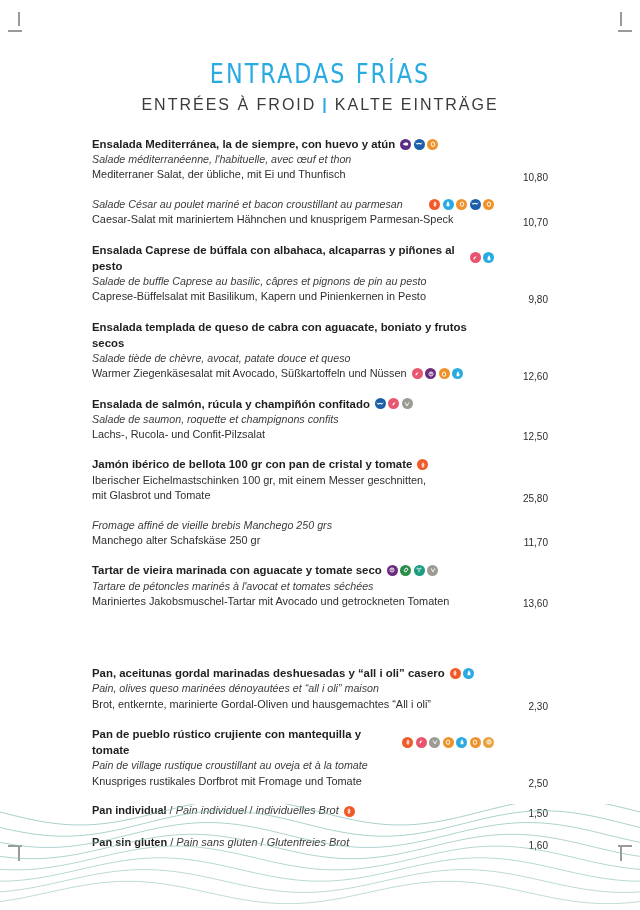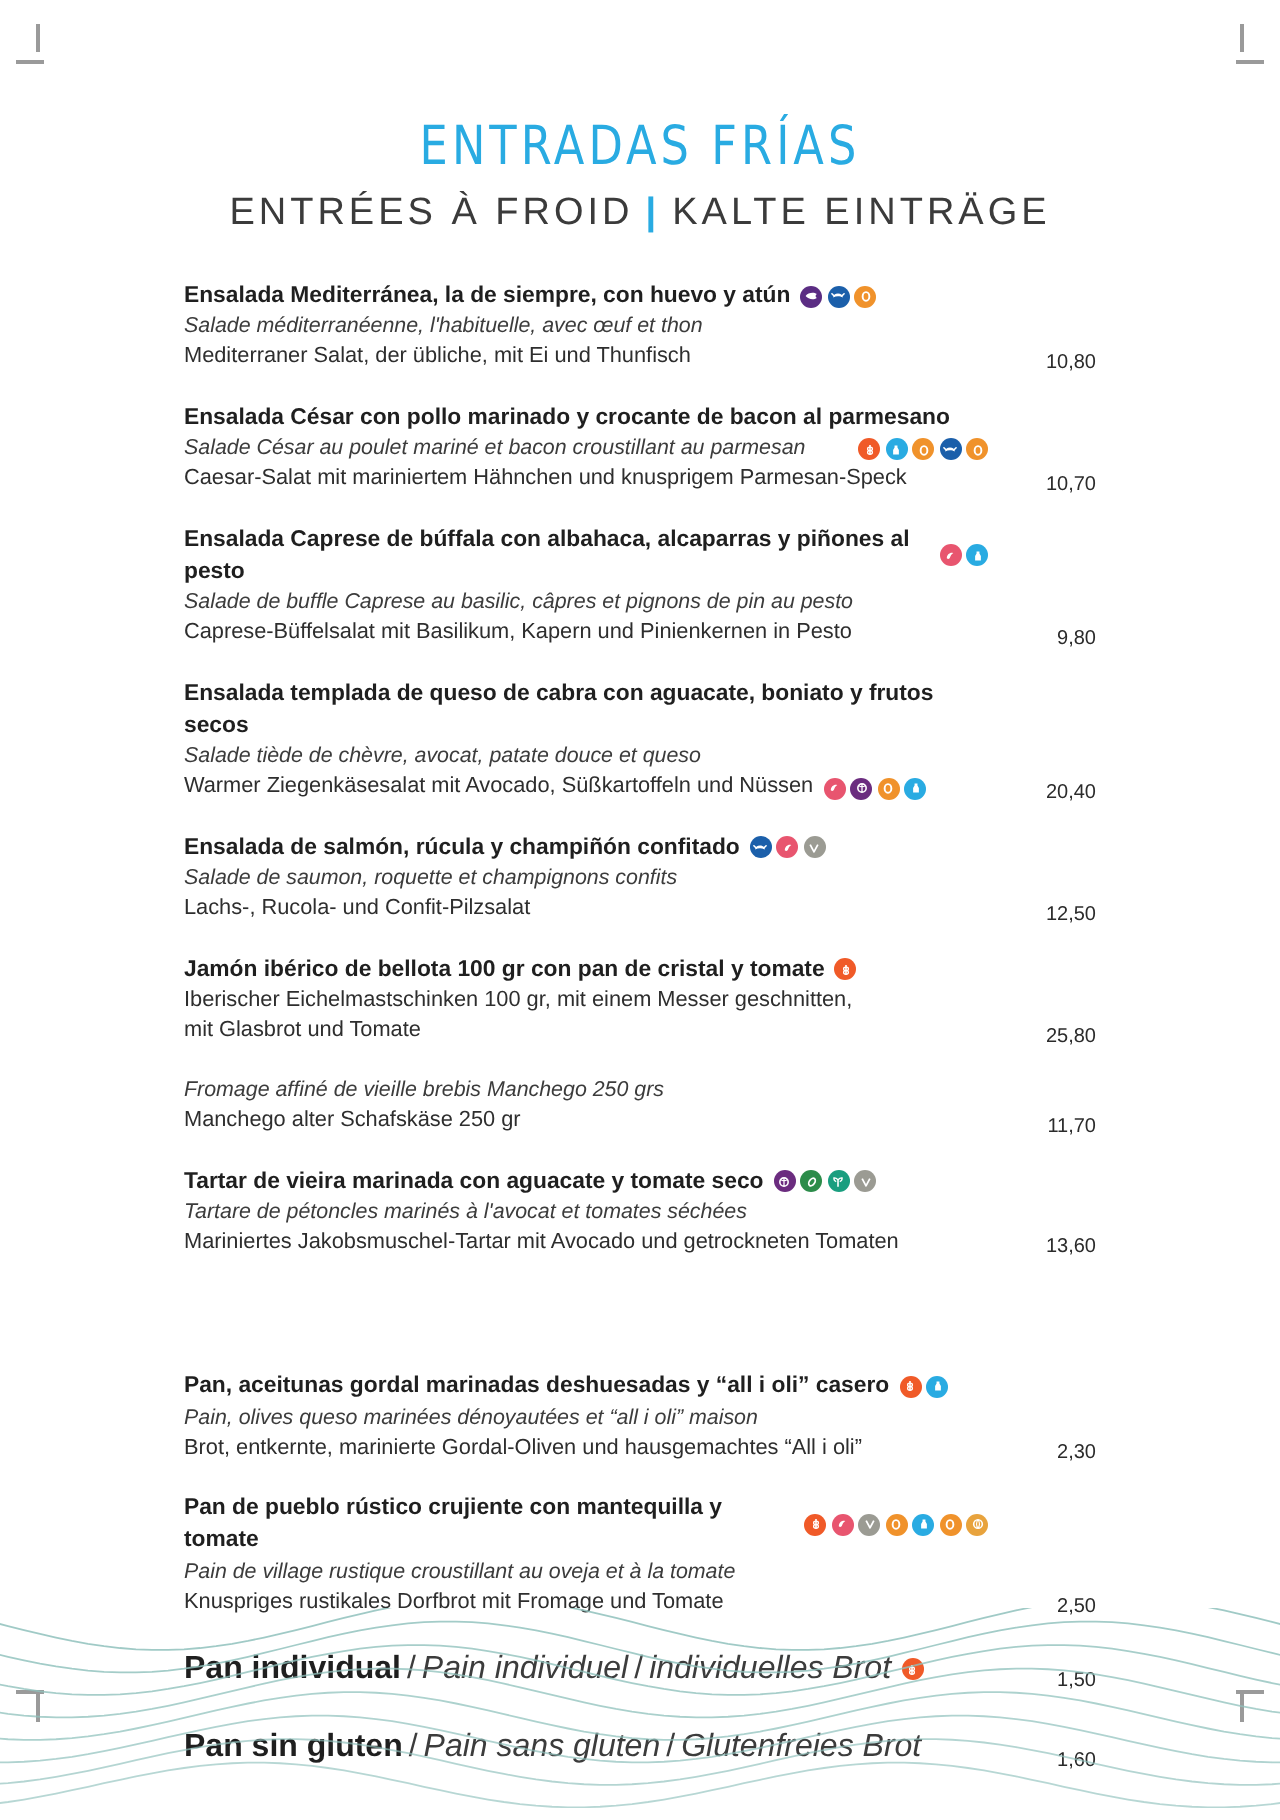--- a/index.html
+++ b/index.html
@@ -16,21 +16,21 @@
   .crop.v{width:2px;height:14px;}
 
   
   .header{padding-top:58px;text-align:center;}
   .title{
     font-family:"DejaVu Sans Condensed","Liberation Sans Narrow","Liberation Sans",sans-serif;
     color:#29ABE2;font-size:27px;letter-spacing:2.2px;
     font-weight:400;transform:scaleX(0.92);
   }
   .subtitle{
-    margin-top:7px;font-size:19px;letter-spacing:2.0px;
+    margin-top:7px;font-size:16px;letter-spacing:2.0px;
     color:#3b3b3b;font-weight:400;
   }
   .subtitle .sep{color:#29ABE2;padding:0 6px;font-weight:700;}
 
   
   .menu{margin-top:22px;padding:0 92px 0 92px;}
   .item{margin-bottom:14px;position:relative;}
   .item.bread{margin-bottom:11px;}
   .row{display:flex;align-items:flex-end;}
   .txtcol{flex:1 1 auto;min-width:0;padding-right:8px;}
@@ -39,21 +39,21 @@
     font-weight:400;white-space:nowrap;padding-top:1px;
   }
 
   .l-es{font-size:11.4px;font-weight:700;color:#1f1f1f;line-height:1.42;}
   .l-fr{font-size:10.7px;font-style:italic;color:#3c3c3c;line-height:1.42;}
   .l-de{font-size:10.9px;color:#2e2e2e;line-height:1.42;}
   .inline-row{display:flex;align-items:center;}
   .inline-row .grow{flex:1 1 auto;}
 
   
-  .bline{font-size:16px;line-height:1.45;}
+  .bline{font-size:11px;line-height:1.45;}
   .bline b{font-weight:700;color:#1f1f1f;}
   .bline i{font-style:italic;color:#3c3c3c;}
   .bline .slash{color:#3c3c3c;padding:0 3px;}
 
   
   .icons{display:inline-flex;gap:2.5px;vertical-align:middle;margin-left:5px;}
   .icons.right{margin-left:auto;}
   .ic{
     width:11px;height:11px;border-radius:50%;
     display:inline-flex;align-items:center;justify-content:center;
@@ -118,23 +118,20 @@
               <div class="l-de inline-row">
                 <span>Mediterraner Salat, der übliche, mit Ei und Thunfisch</span>
               </div>
             </div>
             <div class="price">10,80</div>
           </div>
         </div>
         <div class="item">
           <div class="row">
             <div class="txtcol">
-              <div class="l-es inline-row">
-                <span>Ensalada César con pollo marinado y crocante de bacon al parmesano</span>
-              </div>
               <div class="l-fr inline-row">
                 <span class="grow">Salade César au poulet mariné et bacon croustillant au parmesan</span>
                 <span class="icons right">
                   <span class="ic" style="background:#F05A28">
                     <svg width="8" height="8" viewBox="0 0 10 10">
                       <path d="M5 1.8v6.4" stroke="#fff" stroke-width="1"></path>
                       <path d="M5 3.2c-.9 0-1.5.5-1.5 1.1S4.1 5.4 5 5.4M5 3.2c.9 0 1.5.5 1.5 1.1S5.9 5.4 5 5.4M5 5.4c-.9 0-1.5.5-1.5 1.1S4.1 7.6 5 7.6M5 5.4c.9 0 1.5.5 1.5 1.1S5.9 7.6 5 7.6" stroke="#fff" stroke-width=".8" fill="none"></path>
                     </svg>
                   </span>
                   <span class="ic" style="background:#29ABE2">
@@ -224,21 +221,21 @@
                     </svg>
                   </span>
                   <span class="ic" style="background:#29ABE2">
                     <svg width="8" height="8" viewBox="0 0 10 10">
                       <path d="M4.1 2.2h1.8v1.2l.9 1.6v2.8H3.2V5l.9-1.6z" fill="#fff"></path>
                     </svg>
                   </span>
                 </span>
               </div>
             </div>
-            <div class="price">20,40</div>
+            <div class="price">12,60</div>
           </div>
         </div>
         <div class="item">
           <div class="row">
             <div class="txtcol">
               <div class="l-es inline-row">
                 <span>Ensalada de salmón, rúcula y champiñón confitado</span>
                 <span class="icons ">
                   <span class="ic" style="background:#1B5FAA">
                     <svg width="8" height="8" viewBox="0 0 10 10">

